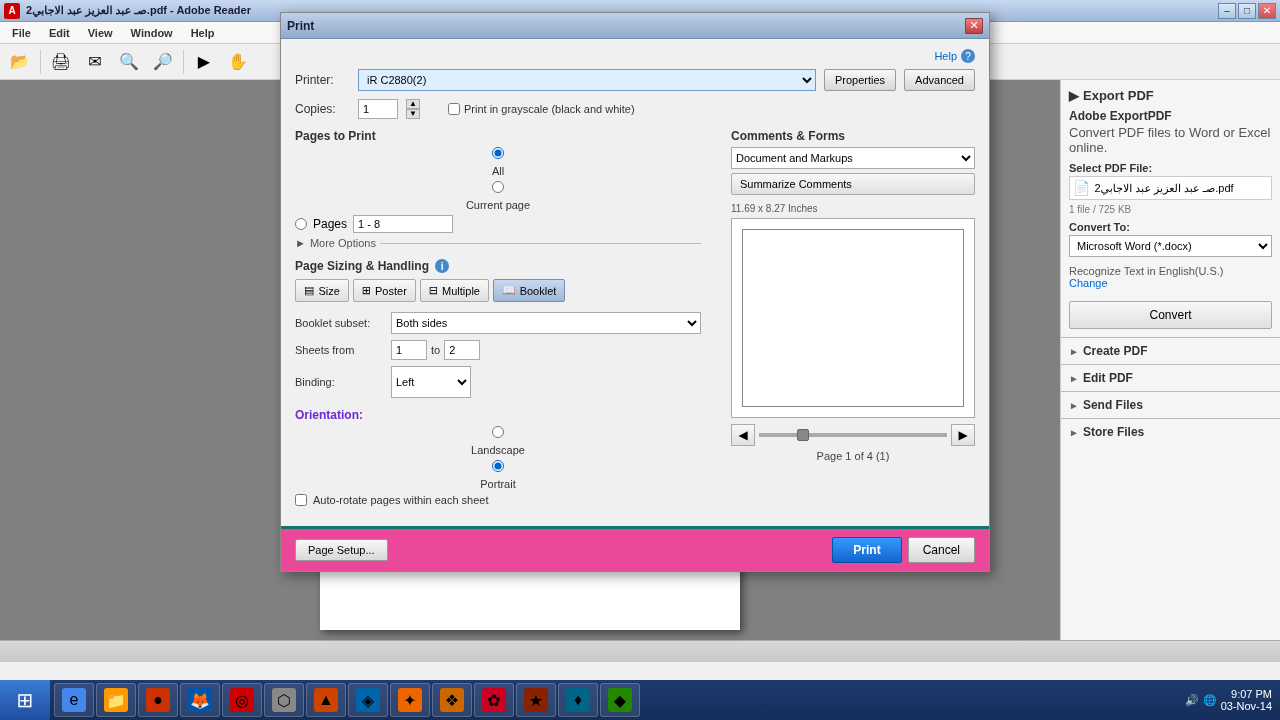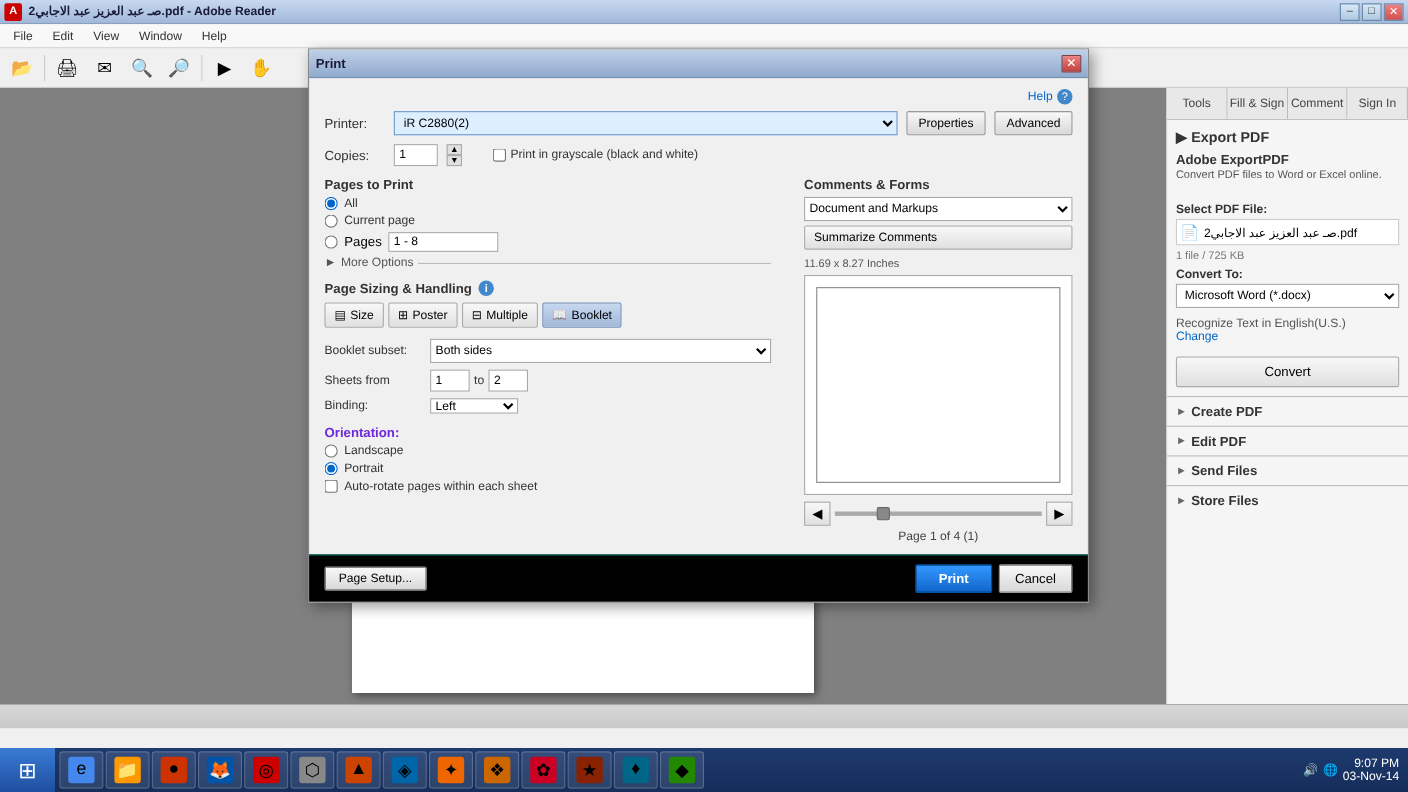--- a/index.html
+++ b/index.html
@@ -120,20 +120,21 @@
       align-items: center;
       padding: 0 4px;
       border-bottom: 1px solid #ccc;
       gap: 2px;
     }
     .menu-item {
       padding: 2px 8px;
       font-size: 11px;
       color: #333;
       cursor: pointer;
+      font-weight: bold;
     }
 
     
     .toolbar {
       height: 36px;
       background: #f0f0f0;
       display: flex;
       align-items: center;
       padding: 0 4px;
       border-bottom: 1px solid #ccc;
@@ -219,22 +220,22 @@
       font-size: 13px;
       font-weight: bold;
       color: #333;
       margin-bottom: 6px;
       display: flex;
       align-items: center;
       gap: 4px;
     }
     .export-subtitle {
       color: #555;
-      font-size: 10px;
-      margin-bottom: 20px;
+      font-size: 13px;
+      margin-bottom: 7px;
     }
     .export-field-label {
       color: #333;
       font-weight: bold;
       margin: 6px 0 2px;
     }
     .export-file-row {
       display: flex;
       align-items: center;
       gap: 4px;
@@ -295,21 +296,21 @@
       display: flex;
       align-items: center;
       padding: 0 8px;
       font-size: 11px;
       color: #555;
     }
 
     
     .print-dialog {
       position: absolute;
-      top: 44px;
+      top: 12px;
       left: 280px;
       width: 710px;
       background: #f0f0f0;
       border: 1px solid #888;
       box-shadow: 4px 4px 12px rgba(0,0,0,0.4);
       z-index: 60;
     }
     .dialog-title-bar {
       height: 26px;
       background: linear-gradient(to bottom, #c0d0e8, #90aacc);
@@ -433,20 +434,21 @@
       color: #333;
       margin-bottom: 4px;
     }
     .radio-row {
       display: flex;
       align-items: center;
       gap: 6px;
       margin-bottom: 4px;
       font-size: 11px;
       color: #333;
+      flex-direction: column;
     }
     .radio-input { width: 12px; height: 12px; accent-color: #0066cc; }
     .pages-input-row {
       display: flex;
       align-items: center;
       gap: 6px;
       margin-bottom: 4px;
     }
     .pages-input {
       width: 100px;
@@ -536,21 +538,21 @@
     .sheets-input {
       width: 36px;
       height: 20px;
       border: 1px solid #aaa;
       font-size: 11px;
       padding: 0 4px;
     }
     .to-label { font-size: 11px; color: #333; }
     .binding-select {
       width: 80px;
-      height: 14px;
+      height: 32px;
       border: 1px solid #aaa;
       font-size: 11px;
       background: white;
     }
 
     
     .orientation-section { margin-bottom: 10px; }
     .orient-title {
       font-size: 12px;
       font-weight: bold;
@@ -687,22 +689,22 @@
       align-items: center;
       justify-content: center;
     }
 
     
     .dialog-bottom {
       display: flex;
       justify-content: space-between;
       align-items: center;
       padding: 8px 14px;
-      border-top: 1px solid #0f766e;
-      background: #000000;
+      border-top: 3px solid #0f766e;
+      background: #ec4899;
     }
     .page-setup-btn {
       padding: 4px 12px;
       background: linear-gradient(to bottom, #f8f8f8, #d8d8d8);
       border: 1px solid #999;
       font-size: 11px;
       cursor: pointer;
       border-radius: 2px;
     }
     .bottom-right-btns {
@@ -768,26 +770,20 @@
   <div class="main-area">
 
     <div class="pdf-area">
       <div class="pdf-page">
         <div class="pdf-title">Abu Dha</div>
       </div>
     </div>
 
     <div class="right-panel">
 
-      <div class="right-panel-tabs">
-        <div class="right-tab">Tools</div>
-        <div class="right-tab">Fill &amp; Sign</div>
-        <div class="right-tab">Comment</div>
-        <div class="right-tab">Sign In</div>
-      </div>
 
       <div class="export-panel">
         <div class="export-section-title">
           <span>▶</span>
           <span>Export PDF</span>
         </div>
         <div style="font-size:12px;font-weight:bold;color:#333;margin-bottom:2px;">Adobe ExportPDF</div>
         <div class="export-subtitle">Convert PDF files to Word or Excel online.</div>
         <div class="export-field-label">Select PDF File:</div>
         <div class="export-file-row">

